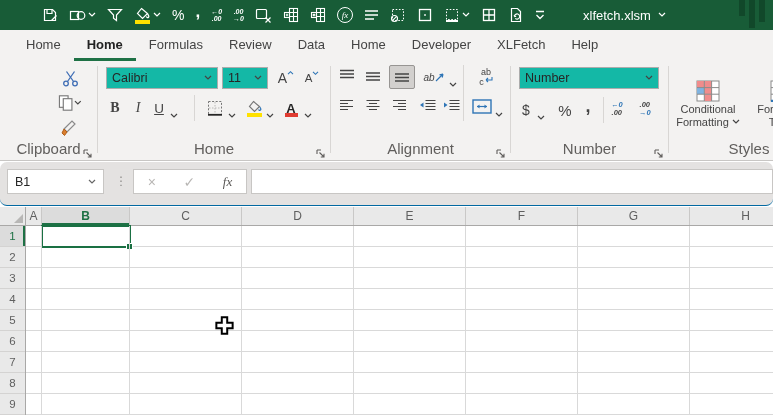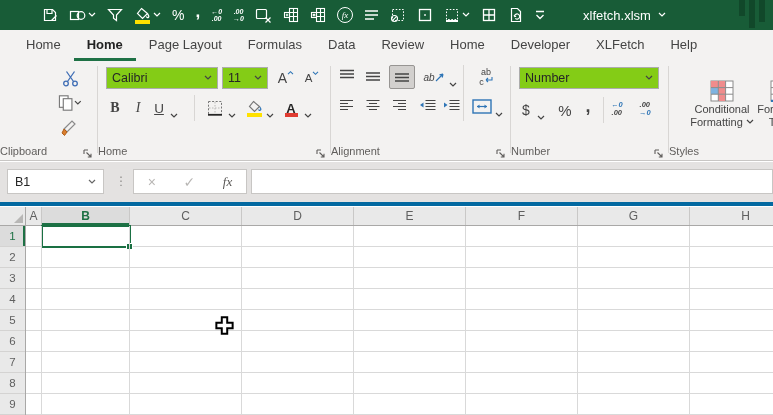--- a/index.html
+++ b/index.html
@@ -24,36 +24,36 @@
   .chev { display:inline-block; width:8px; height:6px; }
 
   
   .tabrow { position:absolute; left:0; top:30px; width:773px; height:31px; background:#F3F2F1; display:flex; align-items:stretch; padding-left:13px; }
   .tab { display:flex; align-items:center; padding:0 13px; font-size:13px; color:#444; border-bottom:3px solid transparent; cursor:default; }
   .tab.active { color:#222; font-weight:bold; border-bottom-color:#1E7145; }
 
   
   .ribbon { position:absolute; left:0; top:61px; width:773px; height:100px; background:#F3F2F1; border-bottom:1px solid #C8C6C4; overflow:hidden; }
   .gsep { position:absolute; top:5px; height:87px; width:1px; background:#D8D6D4; }
-  .grp-label { position:absolute; bottom:3px; width:100%; font-size:11px; color:#605E5C; }
+  .grp-label { position:absolute; bottom:3px; width:100%; text-align:center; font-size:15px; color:#605E5C; }
   .launcher { position:absolute; right:4px; bottom:4px; width:11px; height:11px; }
   .grp { position:absolute; top:0; height:99px; }
   .rbtn { display:flex; align-items:center; justify-content:center; color:#444; cursor:default; }
   .rtext { font-size:11px; color:#444; }
-  .combo { position:absolute; background:#84cc16; border:1px solid #ACACAC; display:flex; align-items:center; font-size:12.5px; color:#262626; padding:0 5px; height:22px; }
+  .combo { position:absolute; background:#14b8a6; border:1px solid #ACACAC; display:flex; align-items:center; font-size:12.5px; color:#262626; padding:0 5px; height:22px; }
   .combo .cx { margin-left:auto; }
   .sepline { position:absolute; width:1px; background:#D8D6D4; }
   .selbtn { background:#D2D0CE; border:1px solid #979593; border-radius:2px; }
   .micro2 { display:flex; flex-direction:column; font-size:7.5px; line-height:7.5px; color:#444; font-weight:bold; text-align:center; }
   .micro2 .bluearrow { color:#2E75B6; }
   .yellowbar { position:absolute; left:1px; bottom:0; width:15px; height:4px; background:#FFE100; }
   .redbar { position:absolute; left:1px; bottom:0; width:13px; height:4px; background:#E03C32; }
 
   
-  .frow { position:absolute; left:0; top:162px; width:773px; height:44px; background:#E4E2E1; border-bottom:4px solid #0369a1; }
+  .frow { position:absolute; left:0; top:162px; width:773px; height:44px; background:#E4E2E1; border-bottom:1px solid #0369a1;border-radius:7px; }
   .namebox { position:absolute; left:7px; top:7px; width:97px; height:25px; background:#fff; border:1px solid #C8C6C4; display:flex; align-items:center; padding:0 7px; font-size:12.5px; color:#262626; }
   .namebox .cx { margin-left:auto; }
   .fdots { position:absolute; left:115px; top:12px; color:#8E8C8A; font-size:12px; letter-spacing:0; }
   .fbtns { position:absolute; left:133px; top:7px; width:114px; height:25px; background:#fff; border:1px solid #C8C6C4; display:flex; align-items:center; justify-content:space-around; }
   .fbtns .dis { color:#B8B6B4; font-size:14px; }
   .fx { color:#5A5856; font-size:13px; font-style:italic; font-family:"Liberation Serif", serif; }
   .finput { position:absolute; left:251px; top:7px; width:522px; height:25px; background:#fff; border:1px solid #C8C6C4; font-size:12.5px; color:#262626; display:flex; align-items:center; padding:0 6px; }
 
   
   .sheet { position:absolute; left:0; top:207px; width:773px; height:208px; background:#fff; }
@@ -204,24 +204,23 @@
     <div class="deco-bars">
       <i style="height:16px"></i>
         <i style="height:28px"></i>
         <i style="height:22px"></i>
     </div>
   </div>
 
   <div class="tabrow" id="tabbar">
       <div class="tab">Home</div>
       <div class="tab active">Home</div>
-      <div class="tab">Page Layout</div>
       <div class="tab">Formulas</div>
+      <div class="tab">Review</div>
       <div class="tab">Data</div>
-      <div class="tab">Review</div>
       <div class="tab">Home</div>
       <div class="tab">Developer</div>
       <div class="tab">XLFetch</div>
       <div class="tab">Help</div>
     </div>
 
   <div class="ribbon">
     <div class="gsep" style="left:97px"></div>
     <div class="gsep" style="left:330px"></div>
     <div class="gsep" style="left:510px"></div>
@@ -442,21 +441,21 @@
       <div class="grp-label">Number</div>
       <span class="launcher">
         <svg width="11" height="11" viewBox="0 0 11 11" fill="none" stroke="#5F5D5B" stroke-width="1.1">
             <path d="M2 2h4M2 2v4"></path>
             <path d="M4.5 4.5L9 9M9 5.8V9H5.8"></path>
           </svg>
       </span>
     </div>
 
     <div class="grp" style="left:669px; width:160px">
-      <div class="abs rbtn" style="left:18px; top:4px; width:70px; height:78px; flex-direction:column; gap:1px">
+      <div class="abs rbtn" style="left:4px; top:4px; width:70px; height:78px; flex-direction:column; gap:1px">
         <svg width="24" height="22" viewBox="0 0 24 22">
           <rect x="1" y="1" width="22" height="20" fill="#fff" stroke="#8a8a8a"></rect>
           <rect x="1" y="1" width="7.3" height="6.6" fill="#F08C8C"></rect>
             <rect x="8.3" y="1" width="7.3" height="6.6" fill="#F08C8C"></rect>
           <rect x="1" y="7.6" width="7.3" height="6.6" fill="#7FB3E0"></rect>
             <rect x="8.3" y="7.6" width="7.3" height="6.6" fill="#F08C8C"></rect>
           <rect x="8.3" y="14.2" width="7.3" height="6.8" fill="#F08C8C"></rect>
           <path d="M8.3 1v20M15.6 1v20M1 7.6h22M1 14.2h22" stroke="#8a8a8a" stroke-width="1" fill="none"></path>
         </svg>
         <span class="rtext">Conditional</span>

